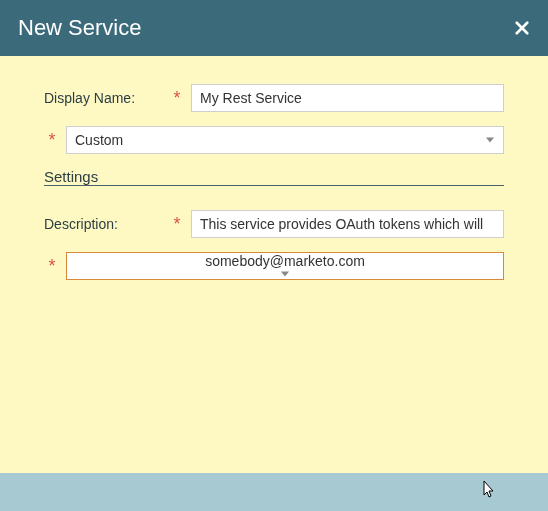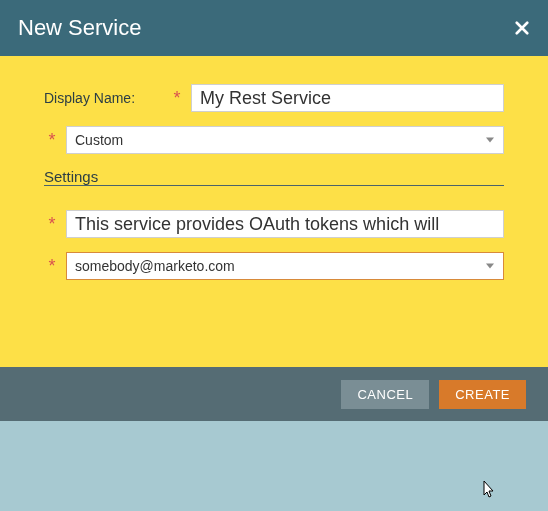--- a/index.html
+++ b/index.html
@@ -6,22 +6,22 @@
     body {
       font-family: Arial, Helvetica, sans-serif;
       background: #a7c9d1;
       width: 548px;
       height: 511px;
       overflow: hidden;
       position: relative;
     }
     .dialog {
       width: 548px;
-      height: 421px;
-      background: #fde047;
+      height: 473px;
+      background: #fef9c3;
       display: flex;
       flex-direction: column;
     }
     .header {
       background: #3b6a7a;
       color: #fff;
       padding: 14px 18px;
       display: flex;
       align-items: center;
       justify-content: space-between;
@@ -64,40 +64,41 @@
     }
     .field {
       flex: 1;
     }
     .text-input {
       width: 100%;
       height: 28px;
       border: 1px solid #cfcfcf;
       background: #fff;
       padding: 0 8px;
-      font-size: 18px;
+      font-size: 14px;
       color: #333;
       outline: none;
     }
     .select {
       width: 100%;
       height: 28px;
       border: 1px solid #cfcfcf;
       background: #fff;
       padding: 0 8px;
       font-size: 14px;
       color: #333;
       display: flex;
       align-items: center;
       justify-content: space-between;
       cursor: pointer;
       position: relative;
     }
     .select.highlight {
       border: 1px solid #d88a3a;
+      flex-direction: column;
     }
     .chevron {
       width: 10px;
       height: 10px;
       display: flex;
       align-items: center;
       justify-content: center;
     }
     .chevron svg { fill: #888; width: 8px; height: 6px; }
     .section-title {
@@ -177,20 +178,21 @@
               </svg>
           </span>
         </div>
       </div>
     </div>
 
     <div class="section-title">Settings</div>
     <div class="divider"></div>
 
     <div class="form-row">
+      <div class="label">Description:</div>
       <div class="req">*</div>
       <div class="field">
         <input class="text-input" type="text" value="This service provides OAuth tokens which will" style="">
       </div>
     </div>
 
     <div class="form-row">
       <div class="req">*</div>
       <div class="field">
         <div class="select highlight">
@@ -199,23 +201,19 @@
             <svg viewBox="0 0 10 6">
                 <path d="M0 0 L5 6 L10 0 Z"></path>
               </svg>
           </span>
         </div>
       </div>
     </div>
 
   </div>
 
-  <div class="footer">
-    <button class="btn btn-cancel">CANCEL</button>
-    <button class="btn btn-create">CREATE</button>
-  </div>
 
   <div class="cursor">
     <svg viewBox="0 0 18 22" width="18" height="22">
       <path d="M4 2 L4 16 L7 13 L9 18 L11 17 L9 12 L13 12 Z" fill="#fff" stroke="#000" stroke-width="1"></path>
     </svg>
   </div>
 </div>
 
 </body></html>

